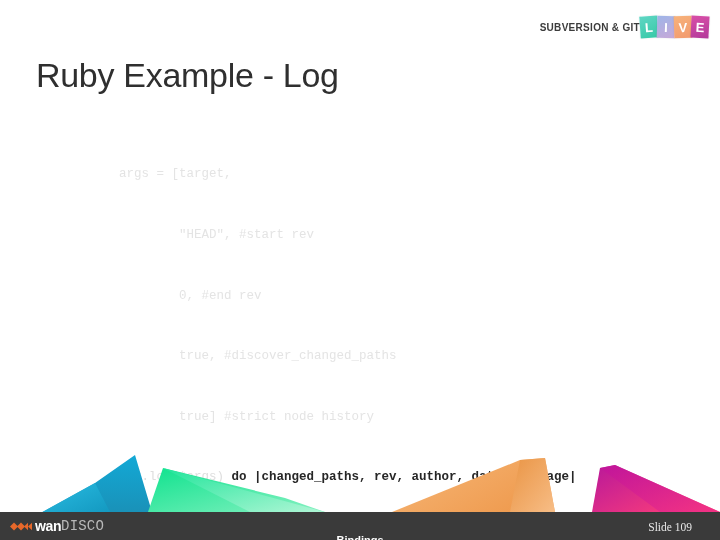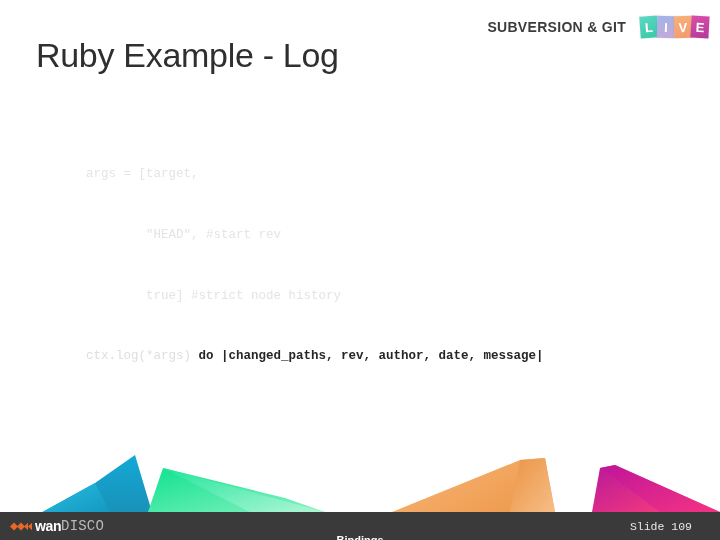--- a/index.html
+++ b/index.html
@@ -20,24 +20,24 @@
     position: absolute;
     top: 10px;
     right: 12px;
     display: flex;
     align-items: center;
     height: 34px;
   }
   #header-logo .svg-git-text {
     font-family: "Liberation Sans", sans-serif;
     font-weight: bold;
-    font-size: 14px;
+    font-size: 10px;
     letter-spacing: 0.3px;
     color: #3c3c3c;
-    margin-right: 14px;
+    margin-right: 0;
     white-space: nowrap;
   }
   .live-tiles {
     display: flex;
     align-items: center;
   }
   .live-tile {
     width: 18px;
     height: 22px;
     margin-right: -1px;
@@ -52,40 +52,40 @@
   }
   .live-tile.t0 { background: linear-gradient(160deg,#5fd6c4,#37c9a7); transform: rotate(-4deg); }
   .live-tile.t1 { background: linear-gradient(160deg,#9fb5e8,#c6a8d8); transform: rotate(2deg); }
   .live-tile.t2 { background: linear-gradient(160deg,#f7b27a,#f29a6e); transform: rotate(-2deg); }
   .live-tile.t3 { background: linear-gradient(160deg,#d94fa8,#b23a9a); transform: rotate(3deg); }
 
   
   #slide-title {
     position: absolute;
     left: 36px;
-    top: 36px;
+    top: 56px;
     font-family: "Liberation Sans", sans-serif;
     font-size: 34px;
     font-weight: normal;
     color: #2f2f2f;
     letter-spacing: -0.3px;
     white-space: nowrap;
   }
 
   
   #code-block {
     position: absolute;
     left: 86px;
     top: 124px;
     font-family: "Liberation Mono", monospace;
     font-size: 12.5px;
     line-height: 20.2px;
     white-space: pre;
   }
-  #code-block .ln { display: block; height: 20.2px; }
+  #code-block .ln { display: block; height: 20.2px; margin-left: 33px; }
   .c-dim   { color: #e4e4e4; }
   .c-dim2  { color: #dedede; }
   .c-solid { color: #262626; font-weight: bold; }
 
   
   #footer-art {
     position: absolute;
     left: 0;
     bottom: 0;
     width: 720px;
@@ -143,21 +143,21 @@
     color: #ffffff;
     z-index: 6;
     width: 720px;
   }
   #footer-center .l2 { display: block; }
 
   #slide-number {
     position: absolute;
     right: 28px;
     bottom: 7px;
-    font-family: Liberation Mono, monospace;
+    font-family: Liberation Serif, serif;
     font-size: 11.5px;
     color: #e8e8e8;
     z-index: 6;
   }
 </style>
 </head>
 <body>
 
 <div id="header-logo">
   <span class="svg-git-text">SUBVERSION &amp; GIT</span>
@@ -167,20 +167,22 @@
     <span class="live-tile t2">V</span>
     <span class="live-tile t3">E</span>
   </span>
 </div>
 
 <div id="slide-title">Ruby Example - Log</div>
 
 <div id="code-block">
   <span class="ln"><span class="c-dim">args = [target,</span></span>
   <span class="ln"><span class="c-dim">        "HEAD", #start rev</span></span>
+  <span class="ln"><span class="c-dim">        0, #end rev</span></span>
+  <span class="ln"><span class="c-dim">        true, #discover_changed_paths</span></span>
   <span class="ln"><span class="c-dim">        true] #strict node history</span></span>
   <span class="ln"><span class="c-dim2">ctx.log(*args)</span><span class="c-solid"> do |changed_paths, rev, author, date, message|</span></span>
   
   
   
 </div>
 
 <svg id="footer-art" viewBox="0 0 720 120" preserveAspectRatio="none">
   <defs>
     <linearGradient id="gBlue" x1="0" y1="0" x2="1" y2="1">

